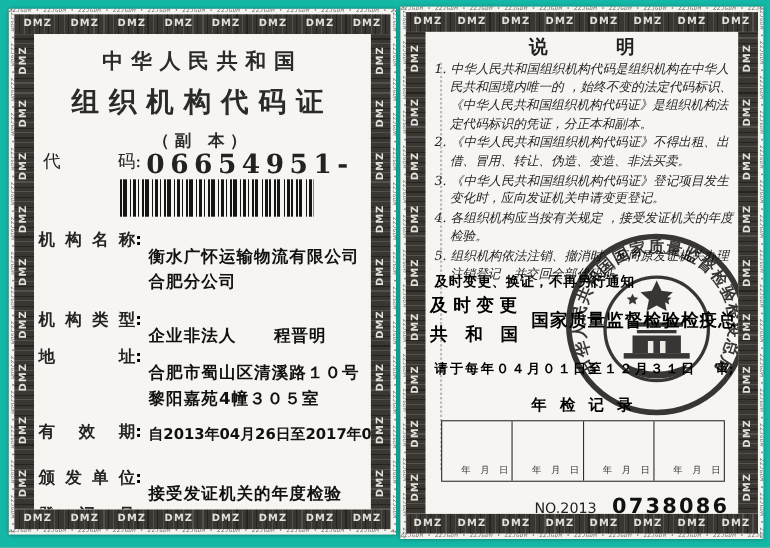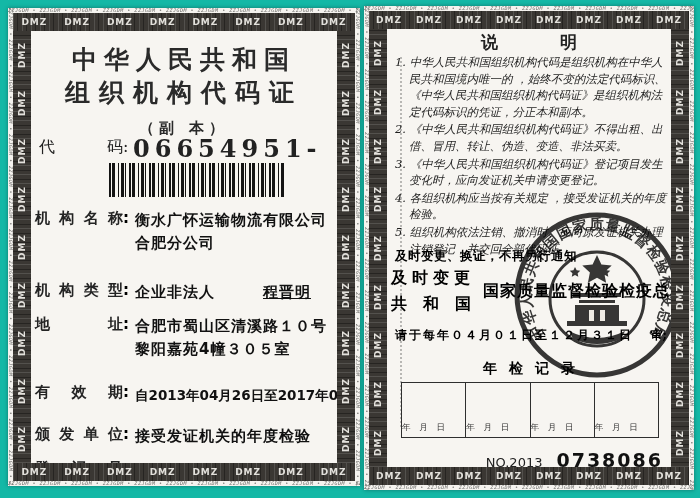--- a/index.html
+++ b/index.html
@@ -19,35 +19,35 @@
           background-image:repeating-linear-gradient(90deg, rgba(255,255,255,.13) 0 1px, transparent 1px 4px, rgba(0,0,0,.35) 4px 5px, transparent 5px 9px);
           color:#e3e1dc; font:bold 9px "DejaVu Sans", sans-serif; letter-spacing:1px; overflow:hidden; }
   .band.h { left:5px; right:5px; height:18px; }
   .band.h.t { top:5px; } .band.h.b { bottom:5px; }
   .band.v { top:23px; bottom:23px; width:18px; flex-direction:column;
             background-image:repeating-linear-gradient(0deg, rgba(255,255,255,.13) 0 1px, transparent 1px 4px, rgba(0,0,0,.35) 4px 5px, transparent 5px 9px); }
   .band.v.l { left:5px; } .band.v.r { right:5px; }
   .band.v span { transform:rotate(-90deg); }
   .content { position:absolute; left:23px; right:23px; top:23px; bottom:23px; background:#f7f5f1; overflow:hidden; }
   .c-title { position:absolute; left:0; right:0; text-align:center; font-family:"DejaVu Serif", serif; font-weight:bold; color:#2a2a2a; }
-  #title1 { top:12px; font-size:25px; letter-spacing:7px; }
+  #title1 { top:12px; font-size:19px; letter-spacing:7px; }
   #title2 { top:45px; font-size:25px; letter-spacing:9px; }
   #subtitle { top:88px; font-size:15px; letter-spacing:5px; font-weight:600; }
   .coderow { position:absolute; top:106px; left:6px; right:6px; font-size:16px; color:#222; font-family:"DejaVu Serif", serif; }
   .coderow .lab1 { position:absolute; left:2px; }
   .coderow .lab2 { position:absolute; left:70px; }
   .coderow .cval { position:absolute; left:96px; top:-3px; font-size:24px; font-weight:bold; letter-spacing:5px; }
   .barcode { position:absolute; left:78px; top:132px; width:176px; height:34px;
      background:repeating-linear-gradient(90deg,#141414 0 2px,#f7f5f1 2px 3px,#141414 3px 6px,#f7f5f1 6px 9px,#141414 9px 10px,#f7f5f1 10px 12px,#141414 12px 15px,#f7f5f1 15px 16px,#141414 16px 17px,#f7f5f1 17px 20px); }
   .lrow { position:absolute; left:4px; right:2px; font-size:15px; }
   .jlabel { display:inline-flex; justify-content:space-between; width:88px; vertical-align:top;
             font-family:"DejaVu Serif", serif; font-weight:600; color:#242424; }
   .lrow .colon { vertical-align:top; font-weight:600; }
-  .fval { position:absolute; left:100px; top:0; width:202px; font-weight:bold; color:#111; line-height:23px; letter-spacing:1px; }
-  .fextra { margin-left:48px; font-weight:bold;text-decoration:underline; }
+  .fval { position:absolute; left:100px; top:13px; width:202px; font-weight:bold; color:#111; line-height:23px; letter-spacing:1px; }
+  .fextra { margin-left:34px; font-weight:bold; }
   .f0 { top:178px; } .f1 { top:250px; } .f2 { top:284px; } .f3 { top:352px; } .f4 { top:394px; } .f5 { top:428px; }
   .f3 .fval { letter-spacing:0; font-size:13.5px; white-space:nowrap; width:210px; top:1px; }
   .f5 .fval { letter-spacing:.5px; font-size:14.5px; white-space:nowrap; }
 
   
   #heading { position:absolute; top:2px; left:0; right:0; display:flex; justify-content:center; gap:62px;
              font:bold 17px "DejaVu Serif", serif; color:#222; }
   .notes { position:absolute; top:25px; left:8px; width:272px; list-style:none;
            font:italic 11.5px "DejaVu Serif", serif; color:#1f1f1f; }
   .notes li { padding-left:14px; text-indent:-14px; line-height:16.6px; margin-bottom:1px; }
@@ -56,21 +56,21 @@
   #issuer2 { position:absolute; top:265px; left:4px; width:80px; display:flex; justify-content:space-between;
              font:600 16px "DejaVu Serif", serif; }
   #issuer-right { position:absolute; top:252px; left:96px; font:bold 16px "DejaVu Serif", serif; white-space:nowrap; letter-spacing:1px; }
   #annual-note { position:absolute; top:298px; left:8px; font:600 12px "DejaVu Serif", serif; letter-spacing:2px; white-space:nowrap; }
   #annual-tail { position:absolute; top:298px; right:4px; font:600 12px "DejaVu Serif", serif; }
   #annual-title { position:absolute; top:331px; left:0; right:0; display:flex; justify-content:center; gap:12px;
                   font:600 14px "DejaVu Serif", serif; }
   .atable { position:absolute; top:353px; left:14px; width:258px; height:56px; display:flex; border:1.5px solid #2f2f2f; }
   .acell { flex:1; border-right:1.5px solid #2f2f2f; position:relative; }
   .acell:last-child { border-right:none; }
-  .adate { position:absolute; bottom:3px; left:0; right:0; text-align:left; font-size:8.5px; letter-spacing:3px; color:#333; }
+  .adate { position:absolute; bottom:3px; left:0; right:0; text-align:right; font-size:8.5px; letter-spacing:3px; color:#333; }
   .serial { position:absolute; top:420px; right:8px; white-space:nowrap; }
   .serial .pfx { font:13px "DejaVu Sans", sans-serif; color:#222; margin-right:14px; }
   .serial .num { font:bold 19px "DejaVu Sans", sans-serif; letter-spacing:2px; color:#111; }
   .crease { position:absolute; top:28px; left:13px; height:370px; border-left:2px dotted rgba(40,40,40,.30); }
 
   
   #stamp { position:absolute; left:122px; top:178px; width:176px; height:176px; mix-blend-mode:multiply; opacity:.93; }
 </style>
 </head>
 <body>

